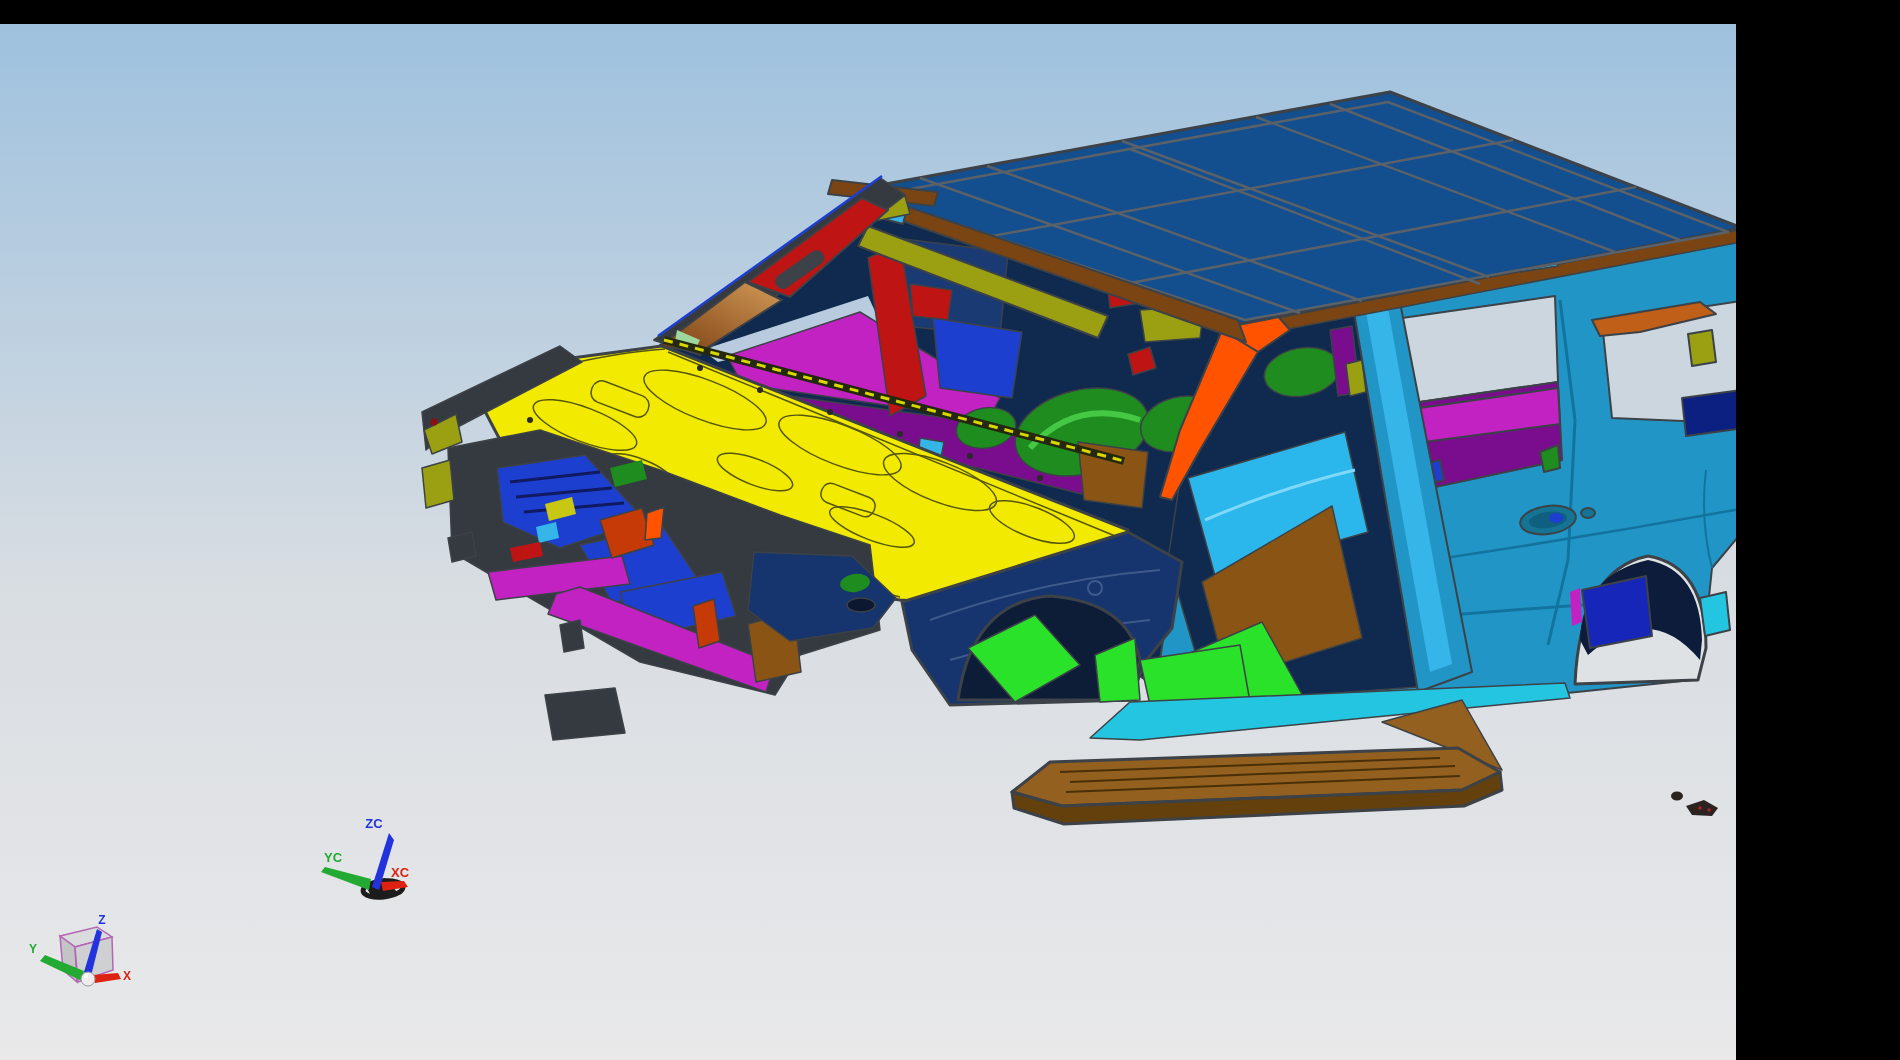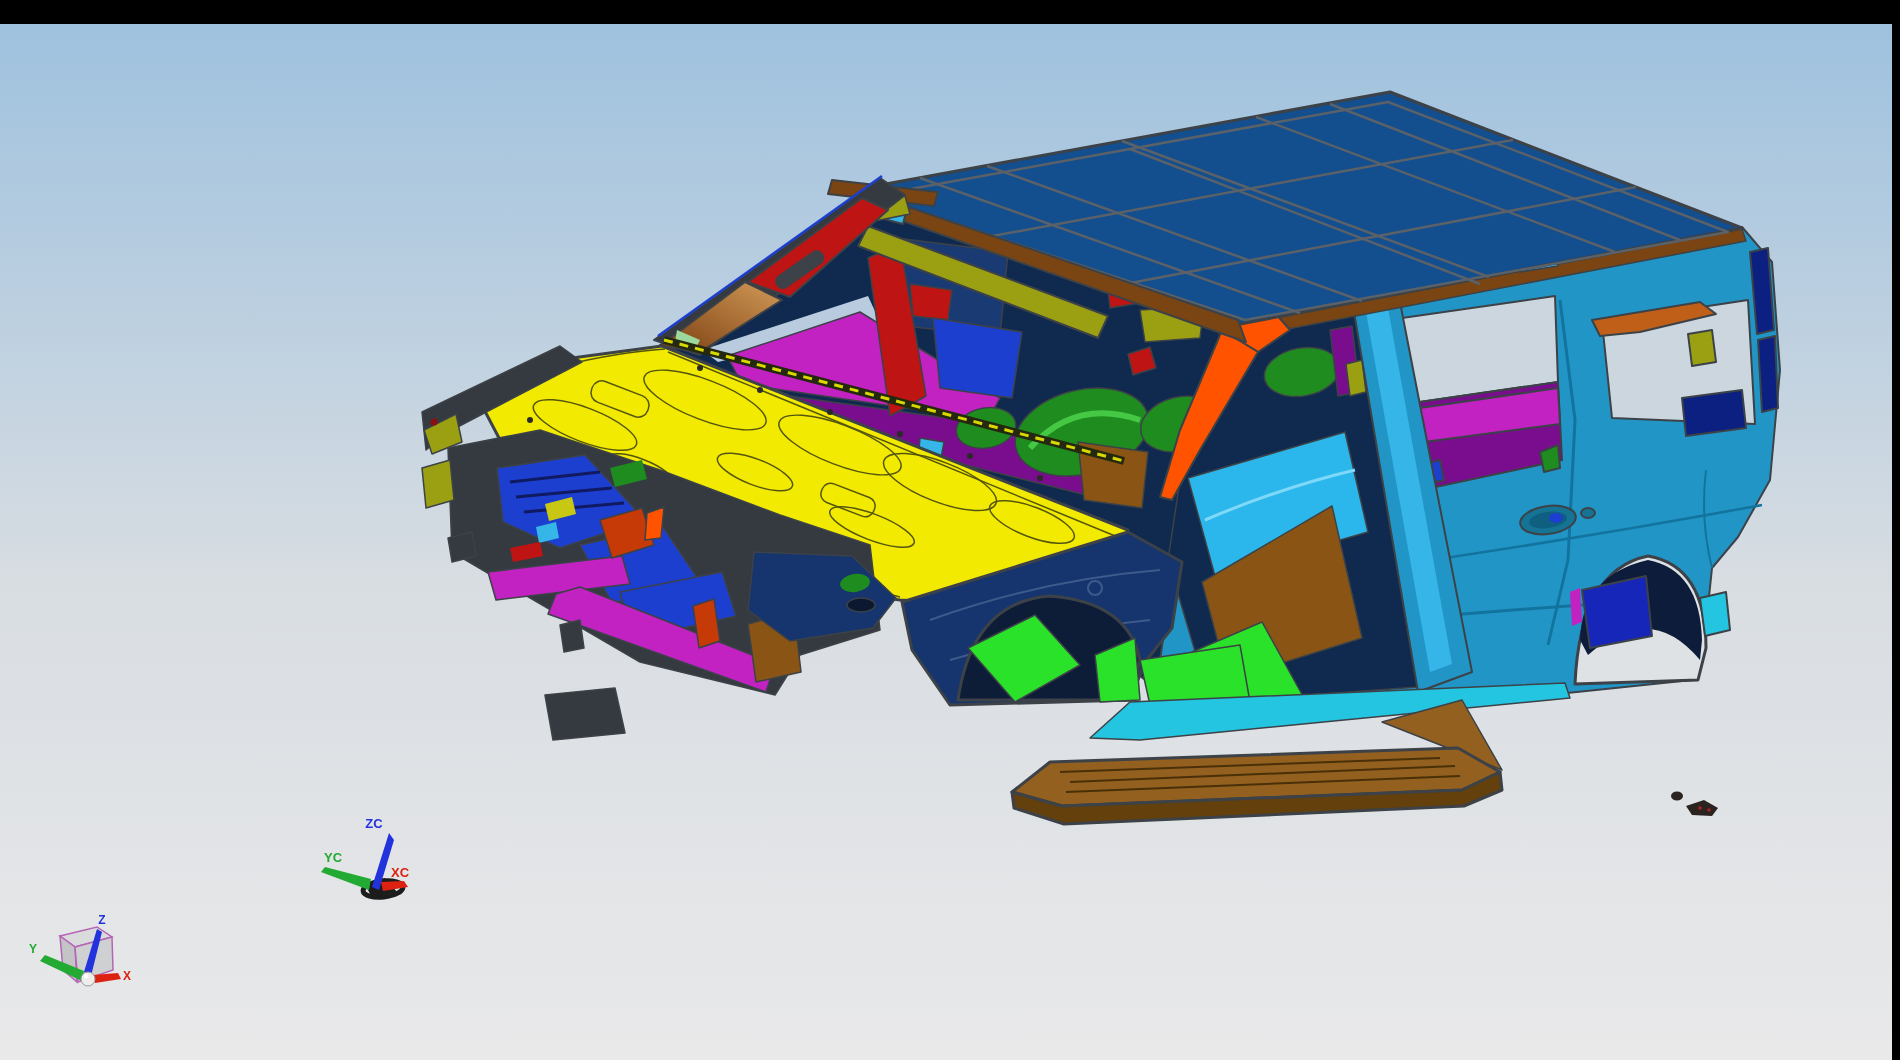--- a/index.html
+++ b/index.html
@@ -1,16 +1,16 @@
 <!DOCTYPE html>
 <html><head>
 <meta charset="utf-8">
 <style>
   html,body{margin:0;padding:0;background:#000;}
-  #stage{position:relative;width:1900px;height:1060px;overflow:hidden;}
+  #stage{position:relative;width:1736px;height:1060px;overflow:hidden;}
   svg{display:block;}
   .axis-label{font:bold 13px "Liberation Sans",sans-serif;}
   .axis-label-small{font:bold 12px "Liberation Sans",sans-serif;}
   text{user-select:none;}
 </style>
 </head>
 <body>
 
 <div id="stage">
 <svg width="1900" height="1060" viewBox="0 0 1900 1060">

